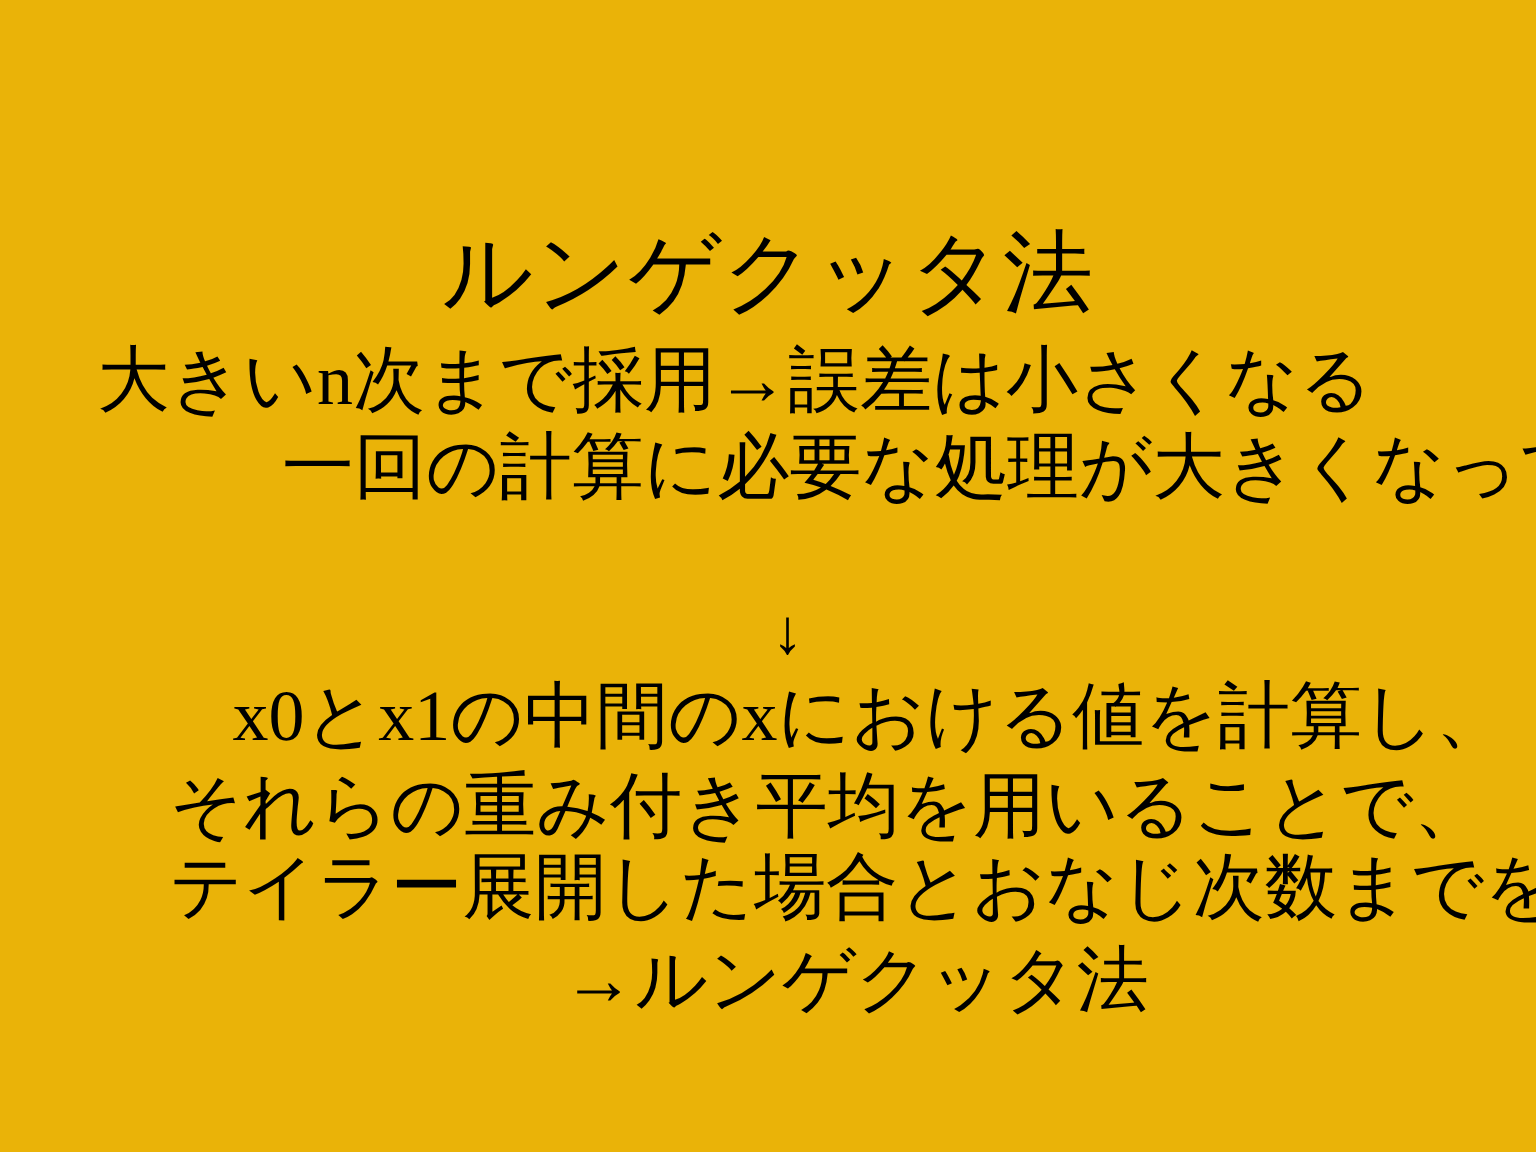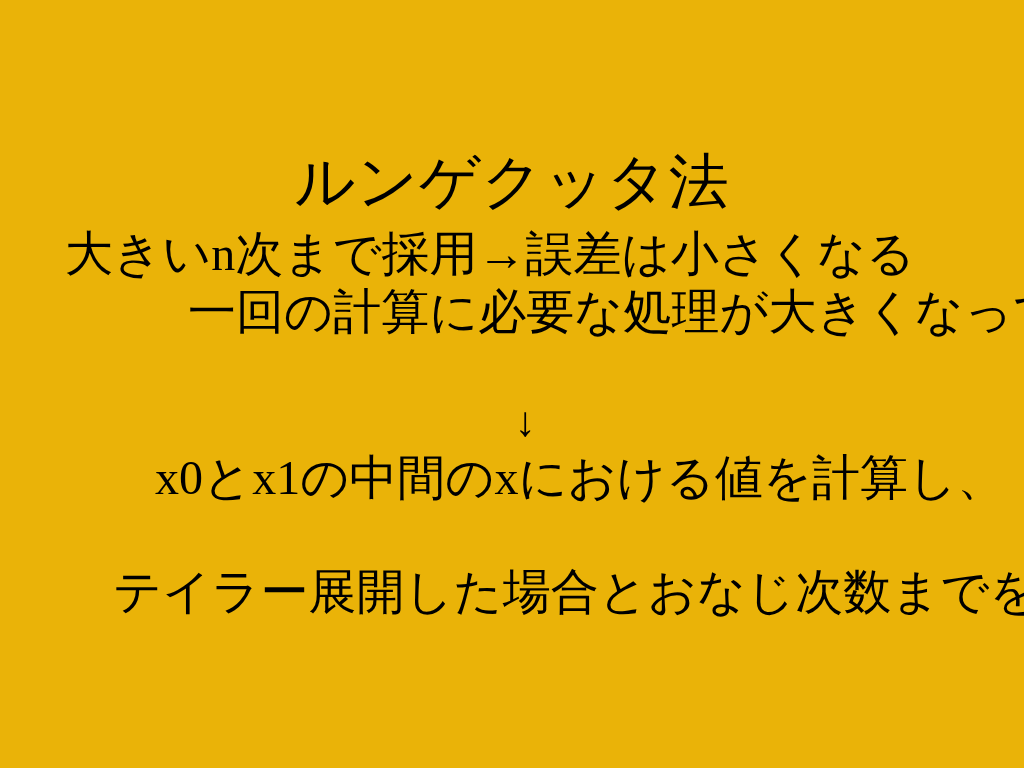--- a/index.html
+++ b/index.html
@@ -61,17 +61,19 @@
 
   <div class="body-line line-1">大きいn次まで採用→誤差は小さくなる</div>
 
   <div class="body-line line-2">一回の計算に必要な処理が大きくなってしまう。</div>
 
 
   <div class="body-line down-arrow">↓</div>
 
   <div class="body-line line-4">x0とx1の中間のxにおける値を計算し、</div>
 
+  <div class="body-line line-5">それらの重み付き平均を用いることで、</div>
 
   <div class="body-line line-6">テイラー展開した場合とおなじ次数までをカバーする</div>
 
+  <div class="body-line line-7">→ルンゲクッタ法</div>
 
 </div>
 
 </body></html>

